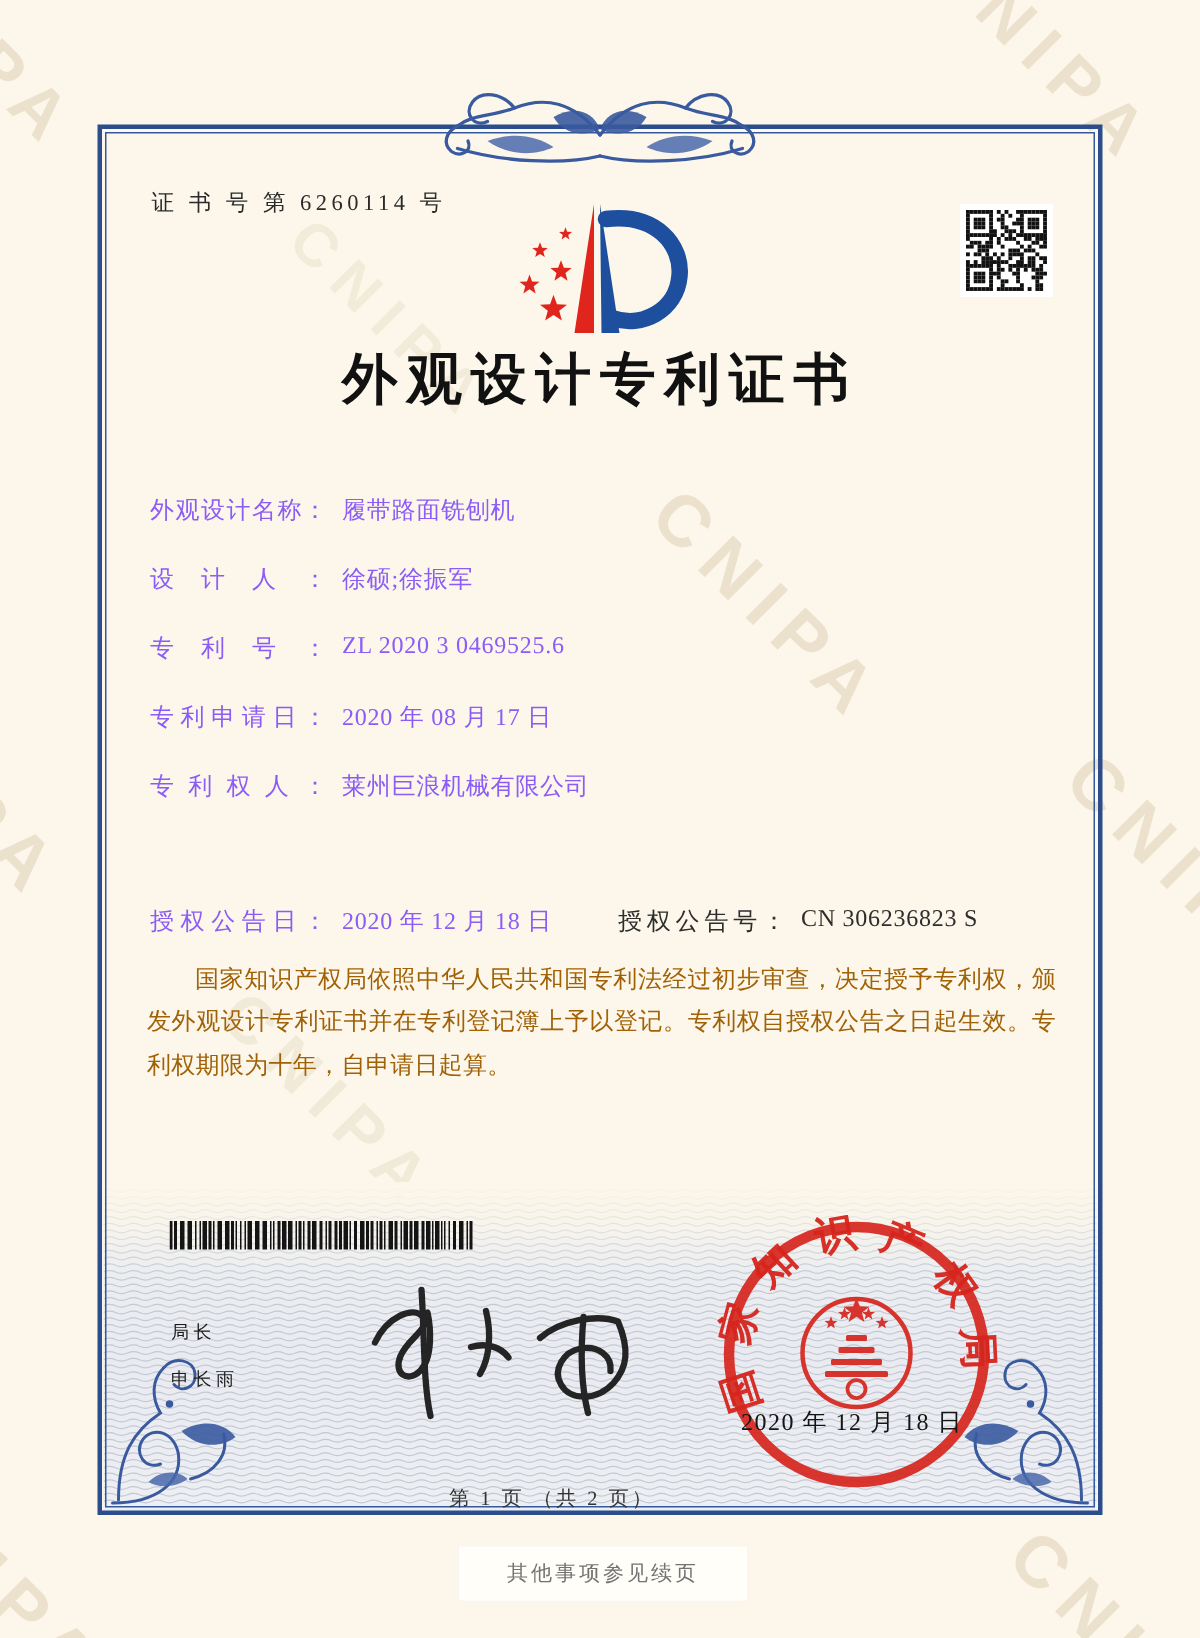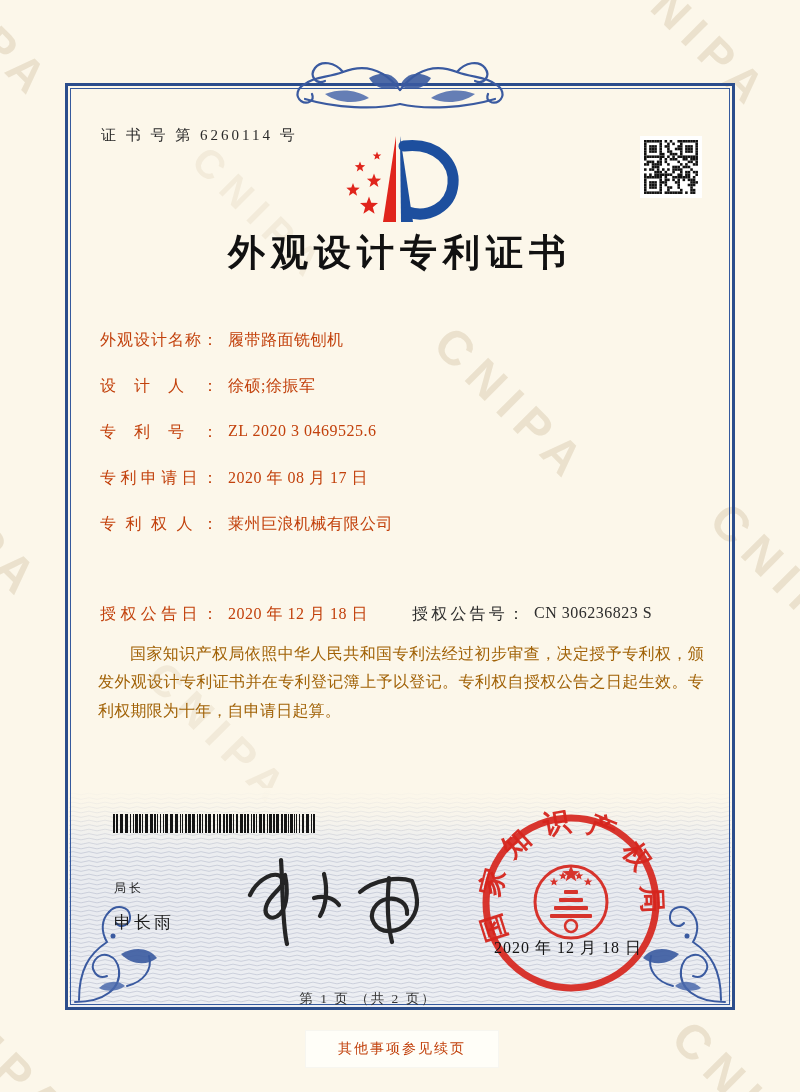--- a/index.html
+++ b/index.html
@@ -19,45 +19,45 @@
   .frame{position:absolute;left:65px;top:83px;width:670px;height:927px;border:3px solid #2b4d8c;box-sizing:border-box;z-index:4;pointer-events:none;}
   .frame-inner{position:absolute;inset:2px;border:1px solid #35599d;}
   .ornament{position:absolute;z-index:5;}
   
   .cert-no{position:absolute;left:101px;top:126px;font-size:15px;letter-spacing:3px;color:#2a2a2a;z-index:6;}
   .logo{position:absolute;left:328px;top:124px;z-index:6;}
   .qr{position:absolute;left:640px;top:136px;width:62px;height:62px;background:#fff;z-index:6;}
   .title{position:absolute;left:0;top:228px;width:800px;text-align:center;font-size:37px;font-weight:bold;
          letter-spacing:6px;color:#111;z-index:6;}
   
-  .frow{position:absolute;left:100px;font-size:16px;color:#c2410c;z-index:6;white-space:nowrap;}
+  .frow{position:absolute;left:100px;font-size:16px;color:#8b5cf6;z-index:6;white-space:nowrap;}
   .f-label{display:inline-block;width:118px;text-align:justify;text-align-last:justify;letter-spacing:0;vertical-align:top;}
   .f-value{margin-left:10px;letter-spacing:0.5px;}
   .grant-no{position:absolute;left:412px;top:604px;font-size:16px;color:#2d2d2d;z-index:6;white-space:nowrap;}
   .grant-no .f-label{width:112px;}
   
   .bodytext{position:absolute;left:98px;top:640px;width:606px;z-index:6;font-size:16px;line-height:1.78;
             color:#a16207;text-align:justify;letter-spacing:0.2px;}
   .bodytext p{margin:0;text-indent:2em;}
   
   .barcode{position:absolute;left:113px;top:814px;z-index:6;}
   
   .signer-title{position:absolute;left:114px;top:880px;font-size:12px;letter-spacing:3px;color:#1c1c1c;z-index:6;
                 font-family:"Liberation Sans","DejaVu Sans",sans-serif;}
-  .signer-name{position:absolute;left:114px;top:911px;font-size:17px;letter-spacing:3px;color:#1c1c1c;z-index:6;
+  .signer-name{position:absolute;left:114px;top:911px;font-size:12px;letter-spacing:3px;color:#1c1c1c;z-index:6;
                font-family:"Liberation Sans","DejaVu Sans",sans-serif;}
   .signature{position:absolute;left:232px;top:848px;z-index:7;}
   
   .seal{position:absolute;left:476px;top:810px;z-index:7;}
   .seal-date{position:absolute;left:494px;top:938px;width:170px;font-size:16px;letter-spacing:1px;color:#151515;z-index:8;white-space:nowrap;}
   
   .page-info{position:absolute;left:0;top:990px;width:736px;text-align:center;font-size:13.5px;letter-spacing:2px;color:#333;z-index:6;}
   .note-box{position:absolute;left:305px;top:1030px;width:192px;height:36px;background:#fffef8;z-index:6;
             display:flex;align-items:center;justify-content:center;border:1px solid rgba(0,0,0,0.03);}
-  .note-box span{font-size:14px;letter-spacing:2px;color:#c2410c;}
+  .note-box span{font-size:14px;letter-spacing:2px;color:#737373;}
   .corner{position:absolute;z-index:6;}
 </style>
 </head>
 <body>
 
 <div class="page">
 
   <div class="wm-layer" id="wm-layer">
       <div class="wm" style="left: -70px; top: -62px; font-size: 46px;">CNIPA</div>
       <div class="wm" style="left: 648px; top: -52px; font-size: 46px;">CNIPA</div>

